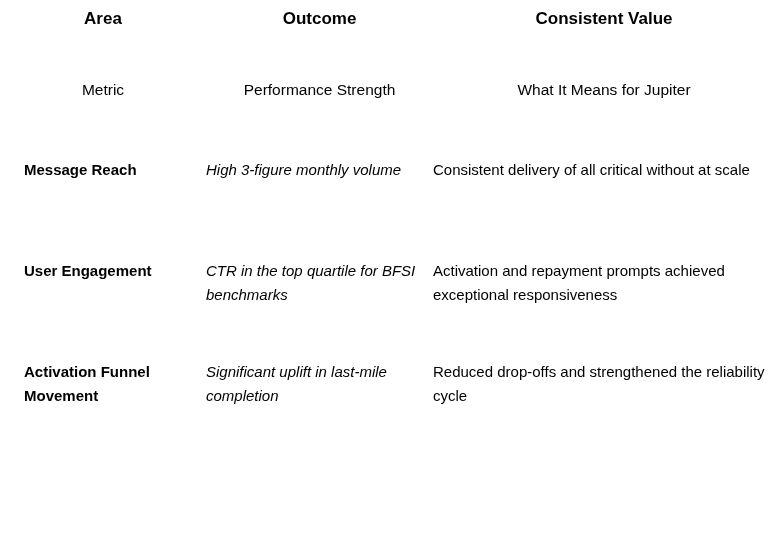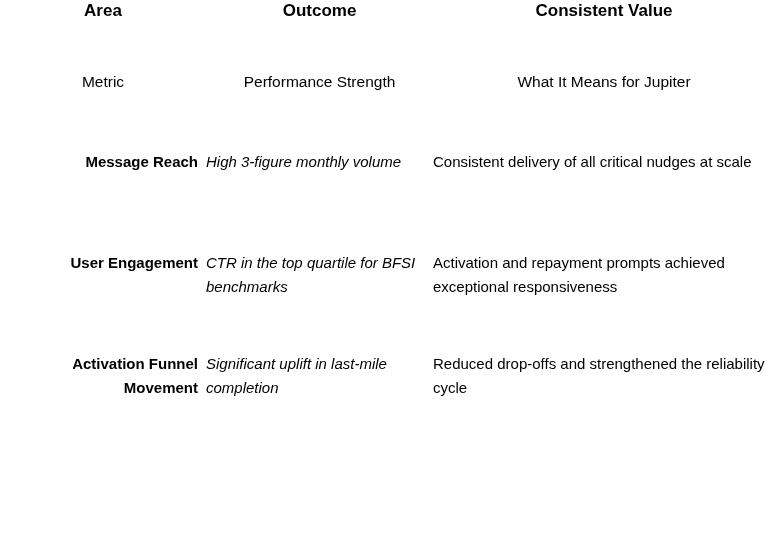--- a/index.html
+++ b/index.html
@@ -24,21 +24,21 @@
     width: 100%;
     border-collapse: collapse;
     table-layout: fixed;
   }
   table.matrix col.c1 { width: 206px; }
   table.matrix col.c2 { width: 227px; }
   table.matrix col.c3 { width: 342px; }
 
   table.matrix td {
     vertical-align: top;
-    padding: 0;
+    padding: 8px;
   }
 
   
   .band-row td {
     height: 72px;
     text-align: center;
     font-weight: bold;
     font-size: 17px;
     line-height: 22px;
     padding-top: 18px;
@@ -62,21 +62,20 @@
     font-size: 15px;
     line-height: 24px;
     padding-top: 14px;
     padding-right: 18px;
     box-sizing: border-box;
   }
   .data-row .metric {
     font-weight: bold;
     padding-left: 24px;
     padding-right: 8px;
-    text-align: right;
   }
   .data-row .indicator {
     font-style: italic;
     padding-left: 0px;
   }
   .data-row .value {
     padding-left: 0px;
   }
 </style>
 </head>
@@ -97,21 +96,21 @@
       </tr>
       <tr class="subband-row">
         <td>Metric</td>
         <td>Performance Strength</td>
         <td>What It Means for Jupiter</td>
       </tr>
 
       <tr class="data-row">
         <td class="metric">Message Reach</td>
         <td class="indicator">High 3-figure monthly volume</td>
-        <td class="value">Consistent delivery of all critical nudges at scale</td>
+        <td class="value">Consistent delivery of all critical without at scale</td>
       </tr>
 
 
       <tr class="data-row">
         <td class="metric">User Engagement</td>
         <td class="indicator">CTR in the top quartile for BFSI benchmarks</td>
         <td class="value">Activation and repayment prompts achieved exceptional responsiveness</td>
       </tr>
 
       <tr class="data-row">

